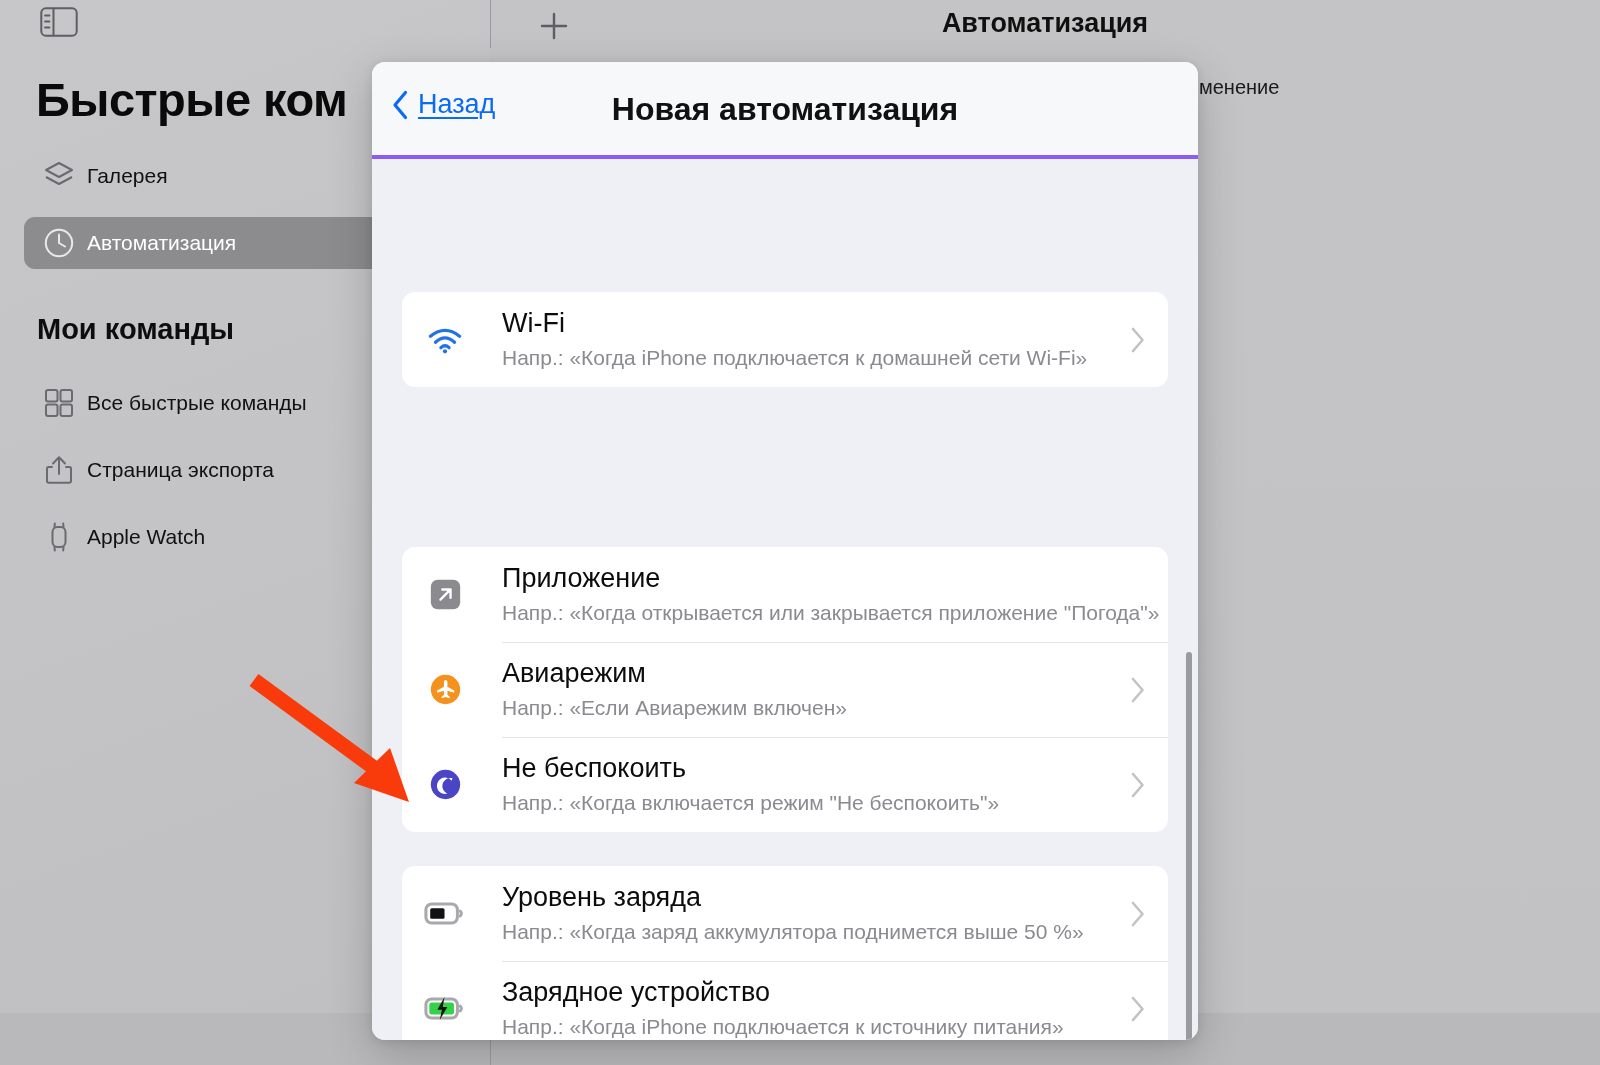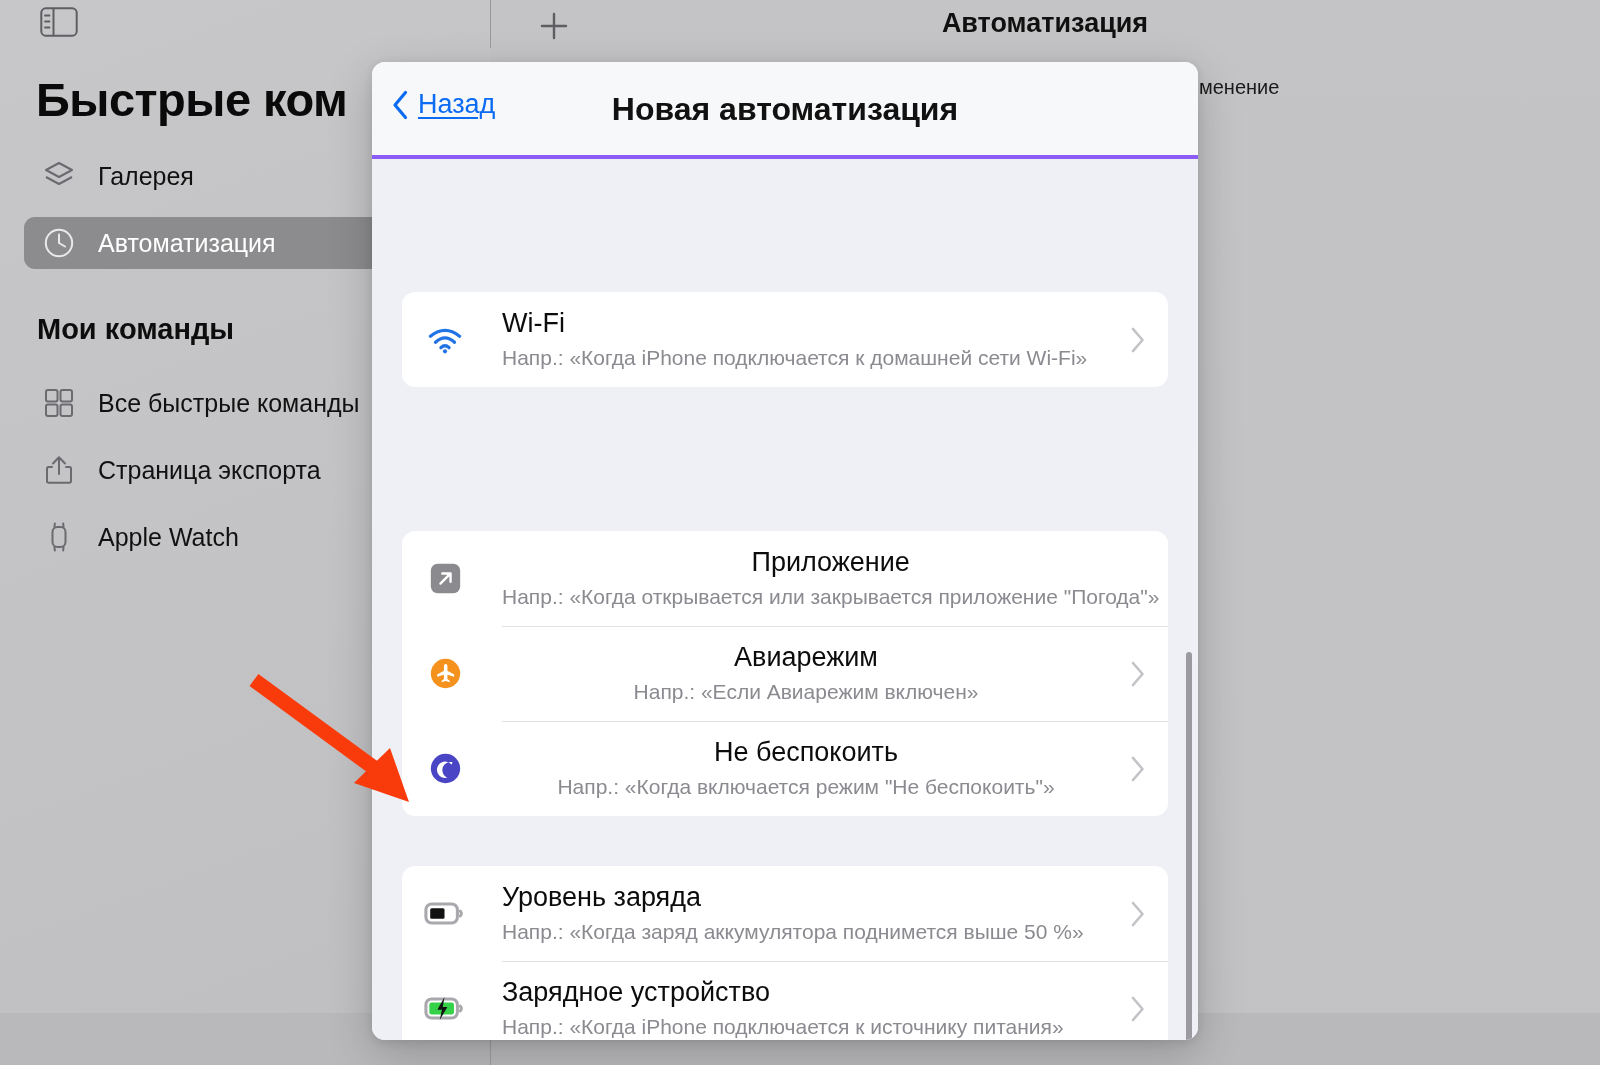--- a/index.html
+++ b/index.html
@@ -34,21 +34,21 @@
     letter-spacing: -0.5px; white-space: nowrap;
   }
   .side-item {
     position: absolute; left: 24px;
     width: 430px; height: 52px;
     display: flex; align-items: center;
     border-radius: 11px;
     padding-left: 17px; box-sizing: border-box;
   }
   .side-item .lbl {
-    font-size: 25px; color: #111; margin-left: 21px; white-space: nowrap;
+    font-size: 21px; color: #111; margin-left: 10px; white-space: nowrap;
   }
   .side-item.selected { background: #8c8c8e; }
   .side-item.selected .lbl { color: #ffffff; }
   .side-icon { width: 36px; height: 36px; display: block; flex: none; }
 
   .section-label {
     position: absolute; left: 37px; top: 313px;
     font-size: 29px; font-weight: 700; color: #0d0d0d;
   }
 
@@ -139,21 +139,21 @@
   }
 
   .group {
     position: absolute; left: 30px;
     width: 766px;
     background: #ffffff;
     border-radius: 13px;
     overflow: hidden;
   }
   .group.g1 { top: 133px; }
-  .group.g2 { top: 372px; text-align: center; }
+  .group.g2 { top: 388px; }
   .group.g3 { top: 707px; }
 
   .row {
     position: relative;
     display: flex; align-items: flex-start;
     height: 95px; box-sizing: border-box;
     padding: 0 0 0 21px;
     cursor: pointer;
   }
   .row + .row .row-inner::before {

